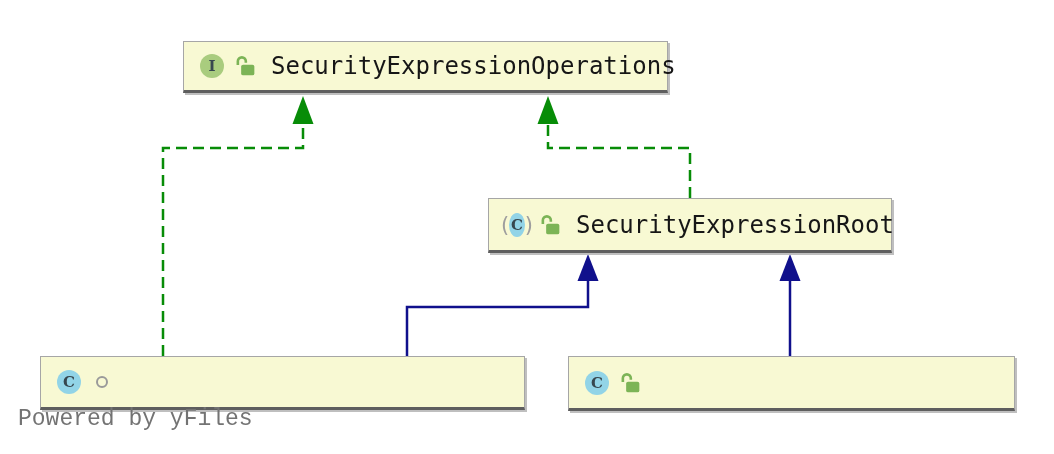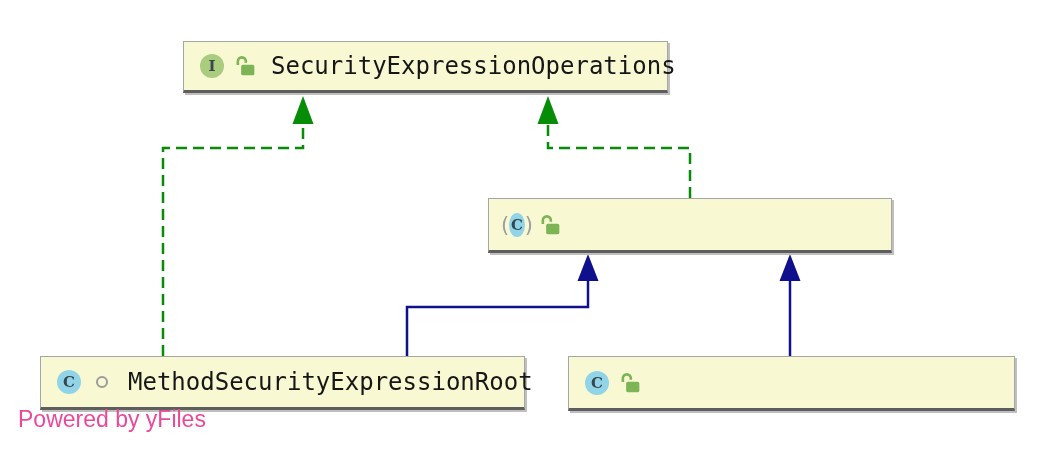--- a/index.html
+++ b/index.html
@@ -74,23 +74,23 @@
     margin-left: 14px;
     font-size: 24px;
     color: #161616;
     white-space: nowrap;
     letter-spacing: 0px;
   }
   .watermark {
     position: absolute;
     left: 18px;
     top: 406px;
-    font-family: Liberation Sans, sans-serif;
+    font-family: Liberation Mono, monospace;
     font-size: 23px;
-    color: #ec4899;
+    color: #737373;
     user-select: none;
   }
 </style>
 </head>
 <body>
 
 <div class="canvas">
 
   <svg class="edge-layer" width="1054" height="454" viewBox="0 0 1054 454">
 
@@ -133,30 +133,30 @@
       <span class="paren">(</span>
       <span class="kind-circle kind-class">C</span>
       <span class="paren">)</span>
     </span>
     <span class="vis-slot">
       <svg width="22" height="22" viewBox="0 0 16 16">
         <path d="M2.8 7.2 V4.6 a2.9 2.9 0 0 1 5.8 0 V5.6" fill="none" stroke="#7cb456" stroke-width="1.9"></path>
         <rect x="5.2" y="7" width="9.6" height="7.8" rx="1.4" fill="#7cb456"></rect>
       </svg>
     </span>
+    <span class="node-label">SecurityExpressionRoot</span>
   </div>
 
   <div class="uml-node" style="left:40px; top:356px; width:485px; height:54px;">
     <span class="kind-slot">
       <span class="kind-circle kind-class">C</span>
     </span>
     <span class="vis-slot">
       <span class="dot-package"></span>
     </span>
-    <span class="node-label">MethodSecurityExpressionRoot</span>
   </div>
 
   <div class="uml-node" style="left:568px; top:356px; width:447px; height:55px;">
     <span class="kind-slot">
       <span class="kind-circle kind-class">C</span>
     </span>
     <span class="vis-slot">
       <svg width="22" height="22" viewBox="0 0 16 16">
         <path d="M2.8 7.2 V4.6 a2.9 2.9 0 0 1 5.8 0 V5.6" fill="none" stroke="#7cb456" stroke-width="1.9"></path>
         <rect x="5.2" y="7" width="9.6" height="7.8" rx="1.4" fill="#7cb456"></rect>

